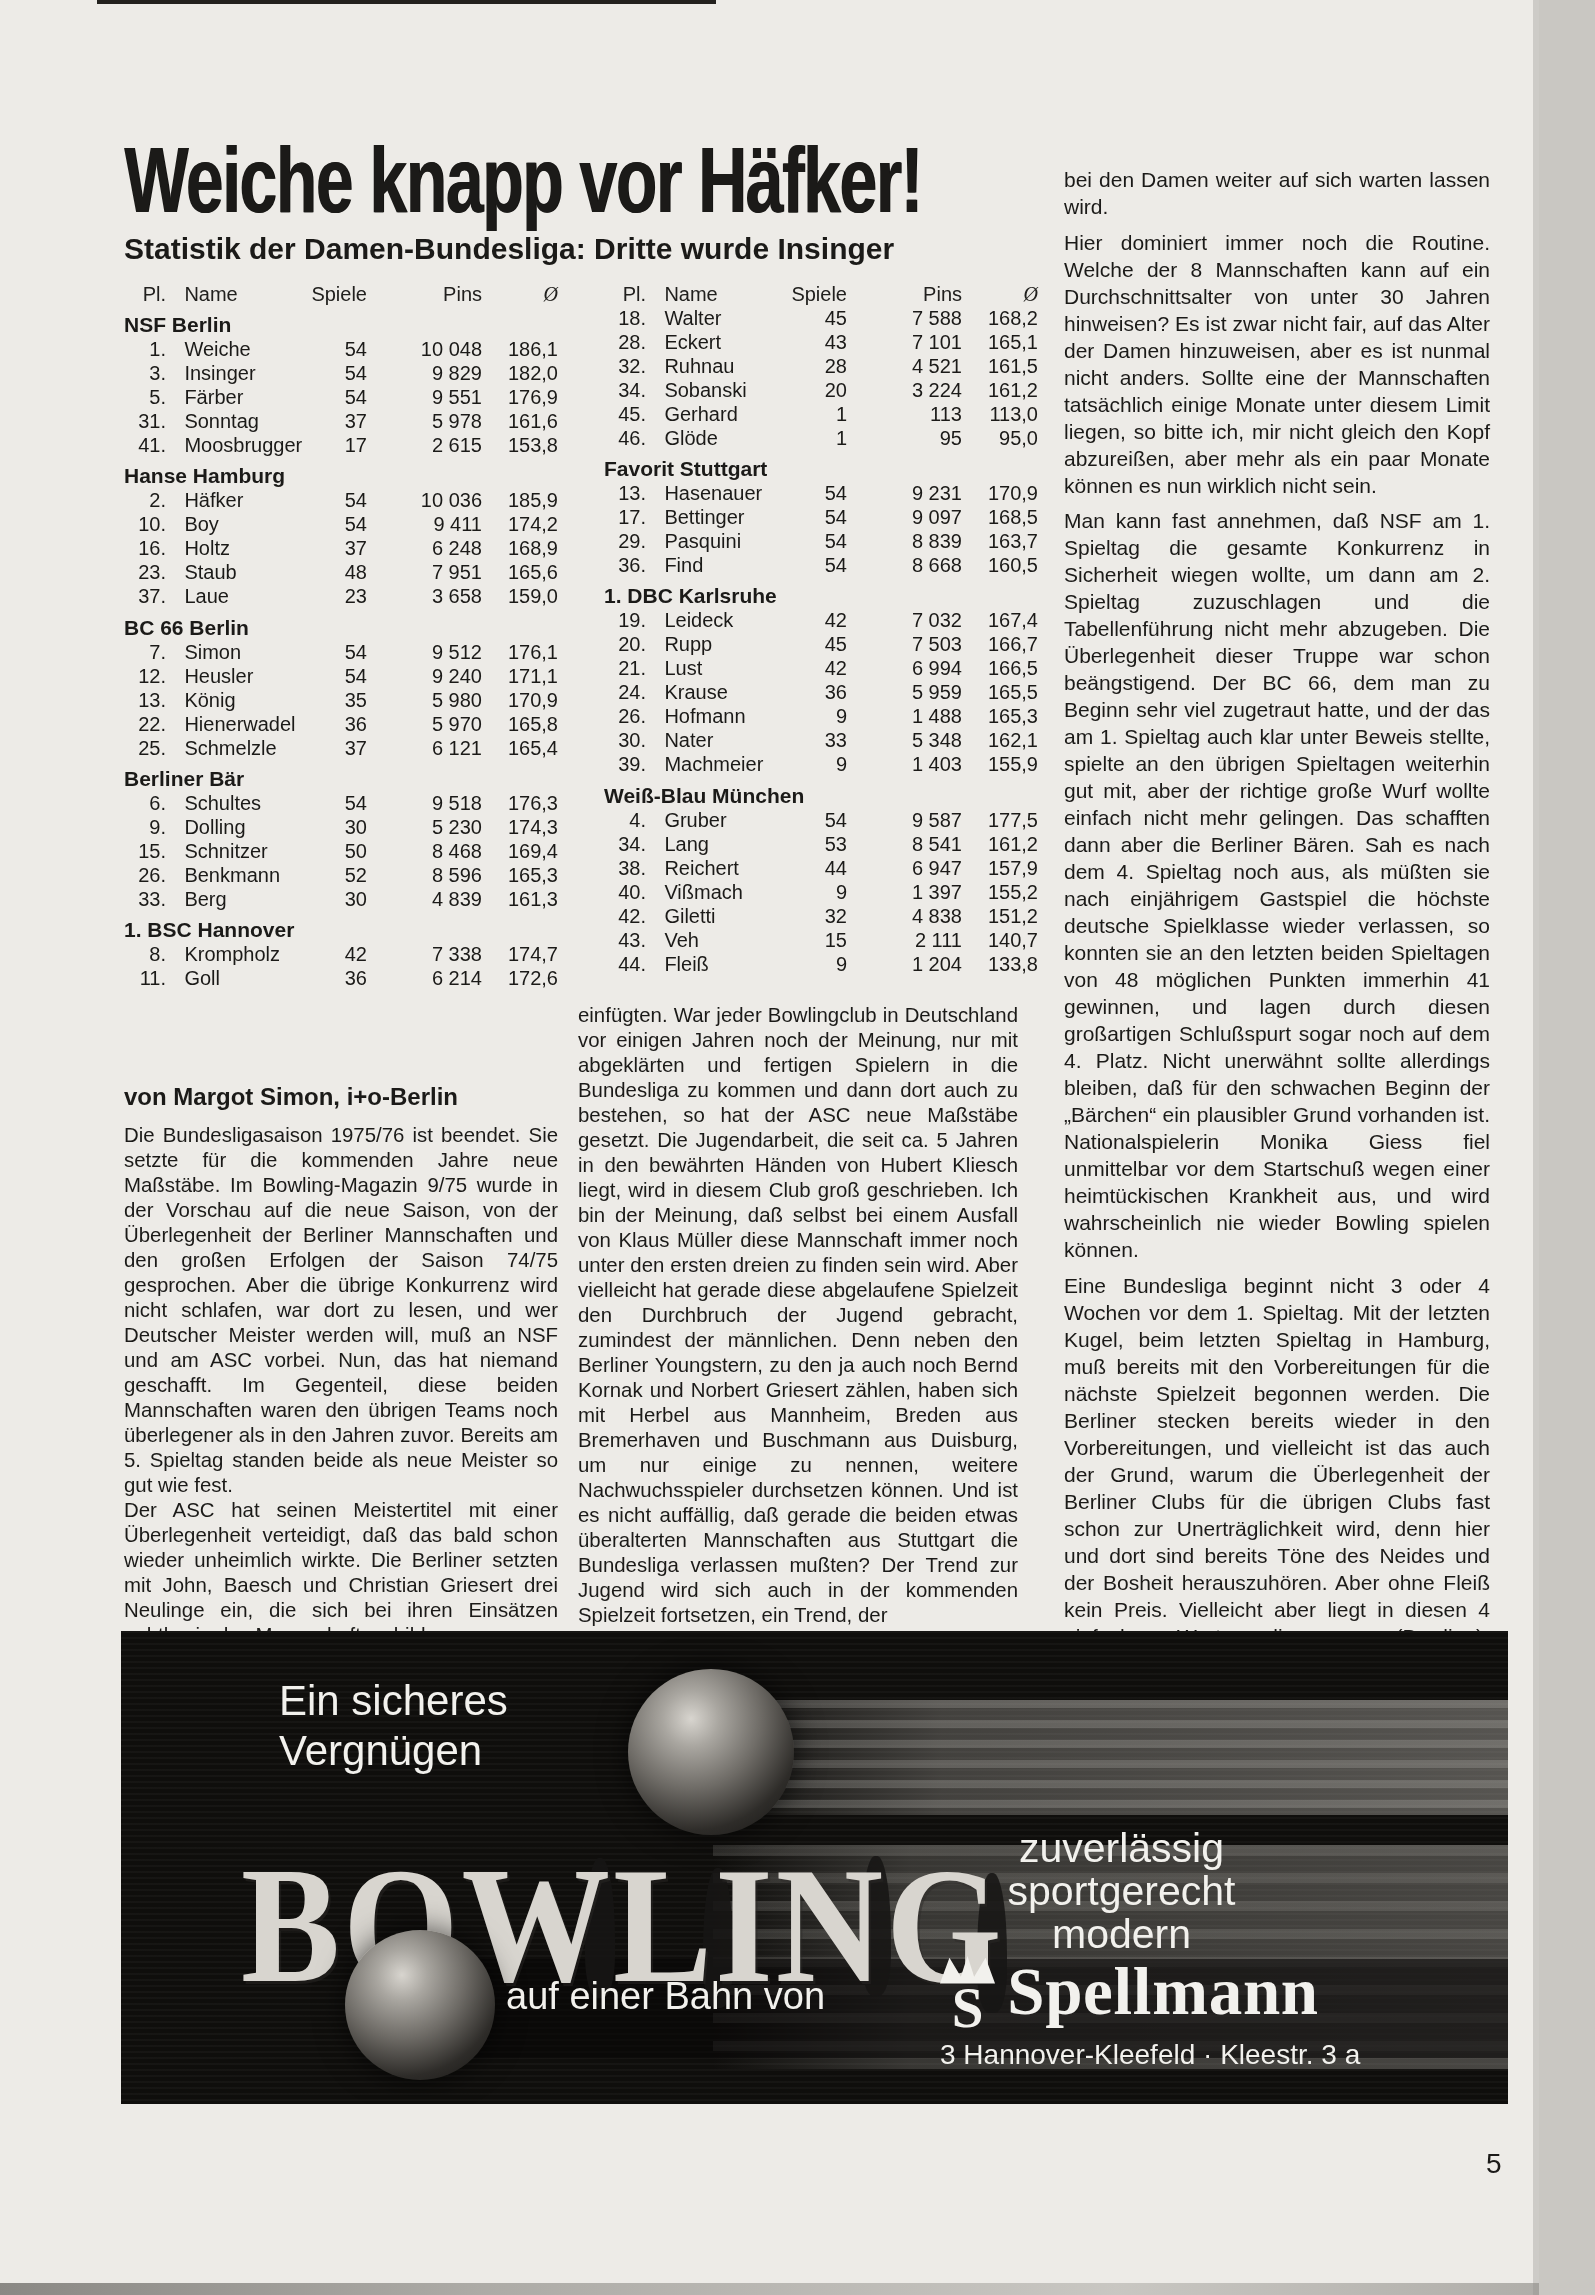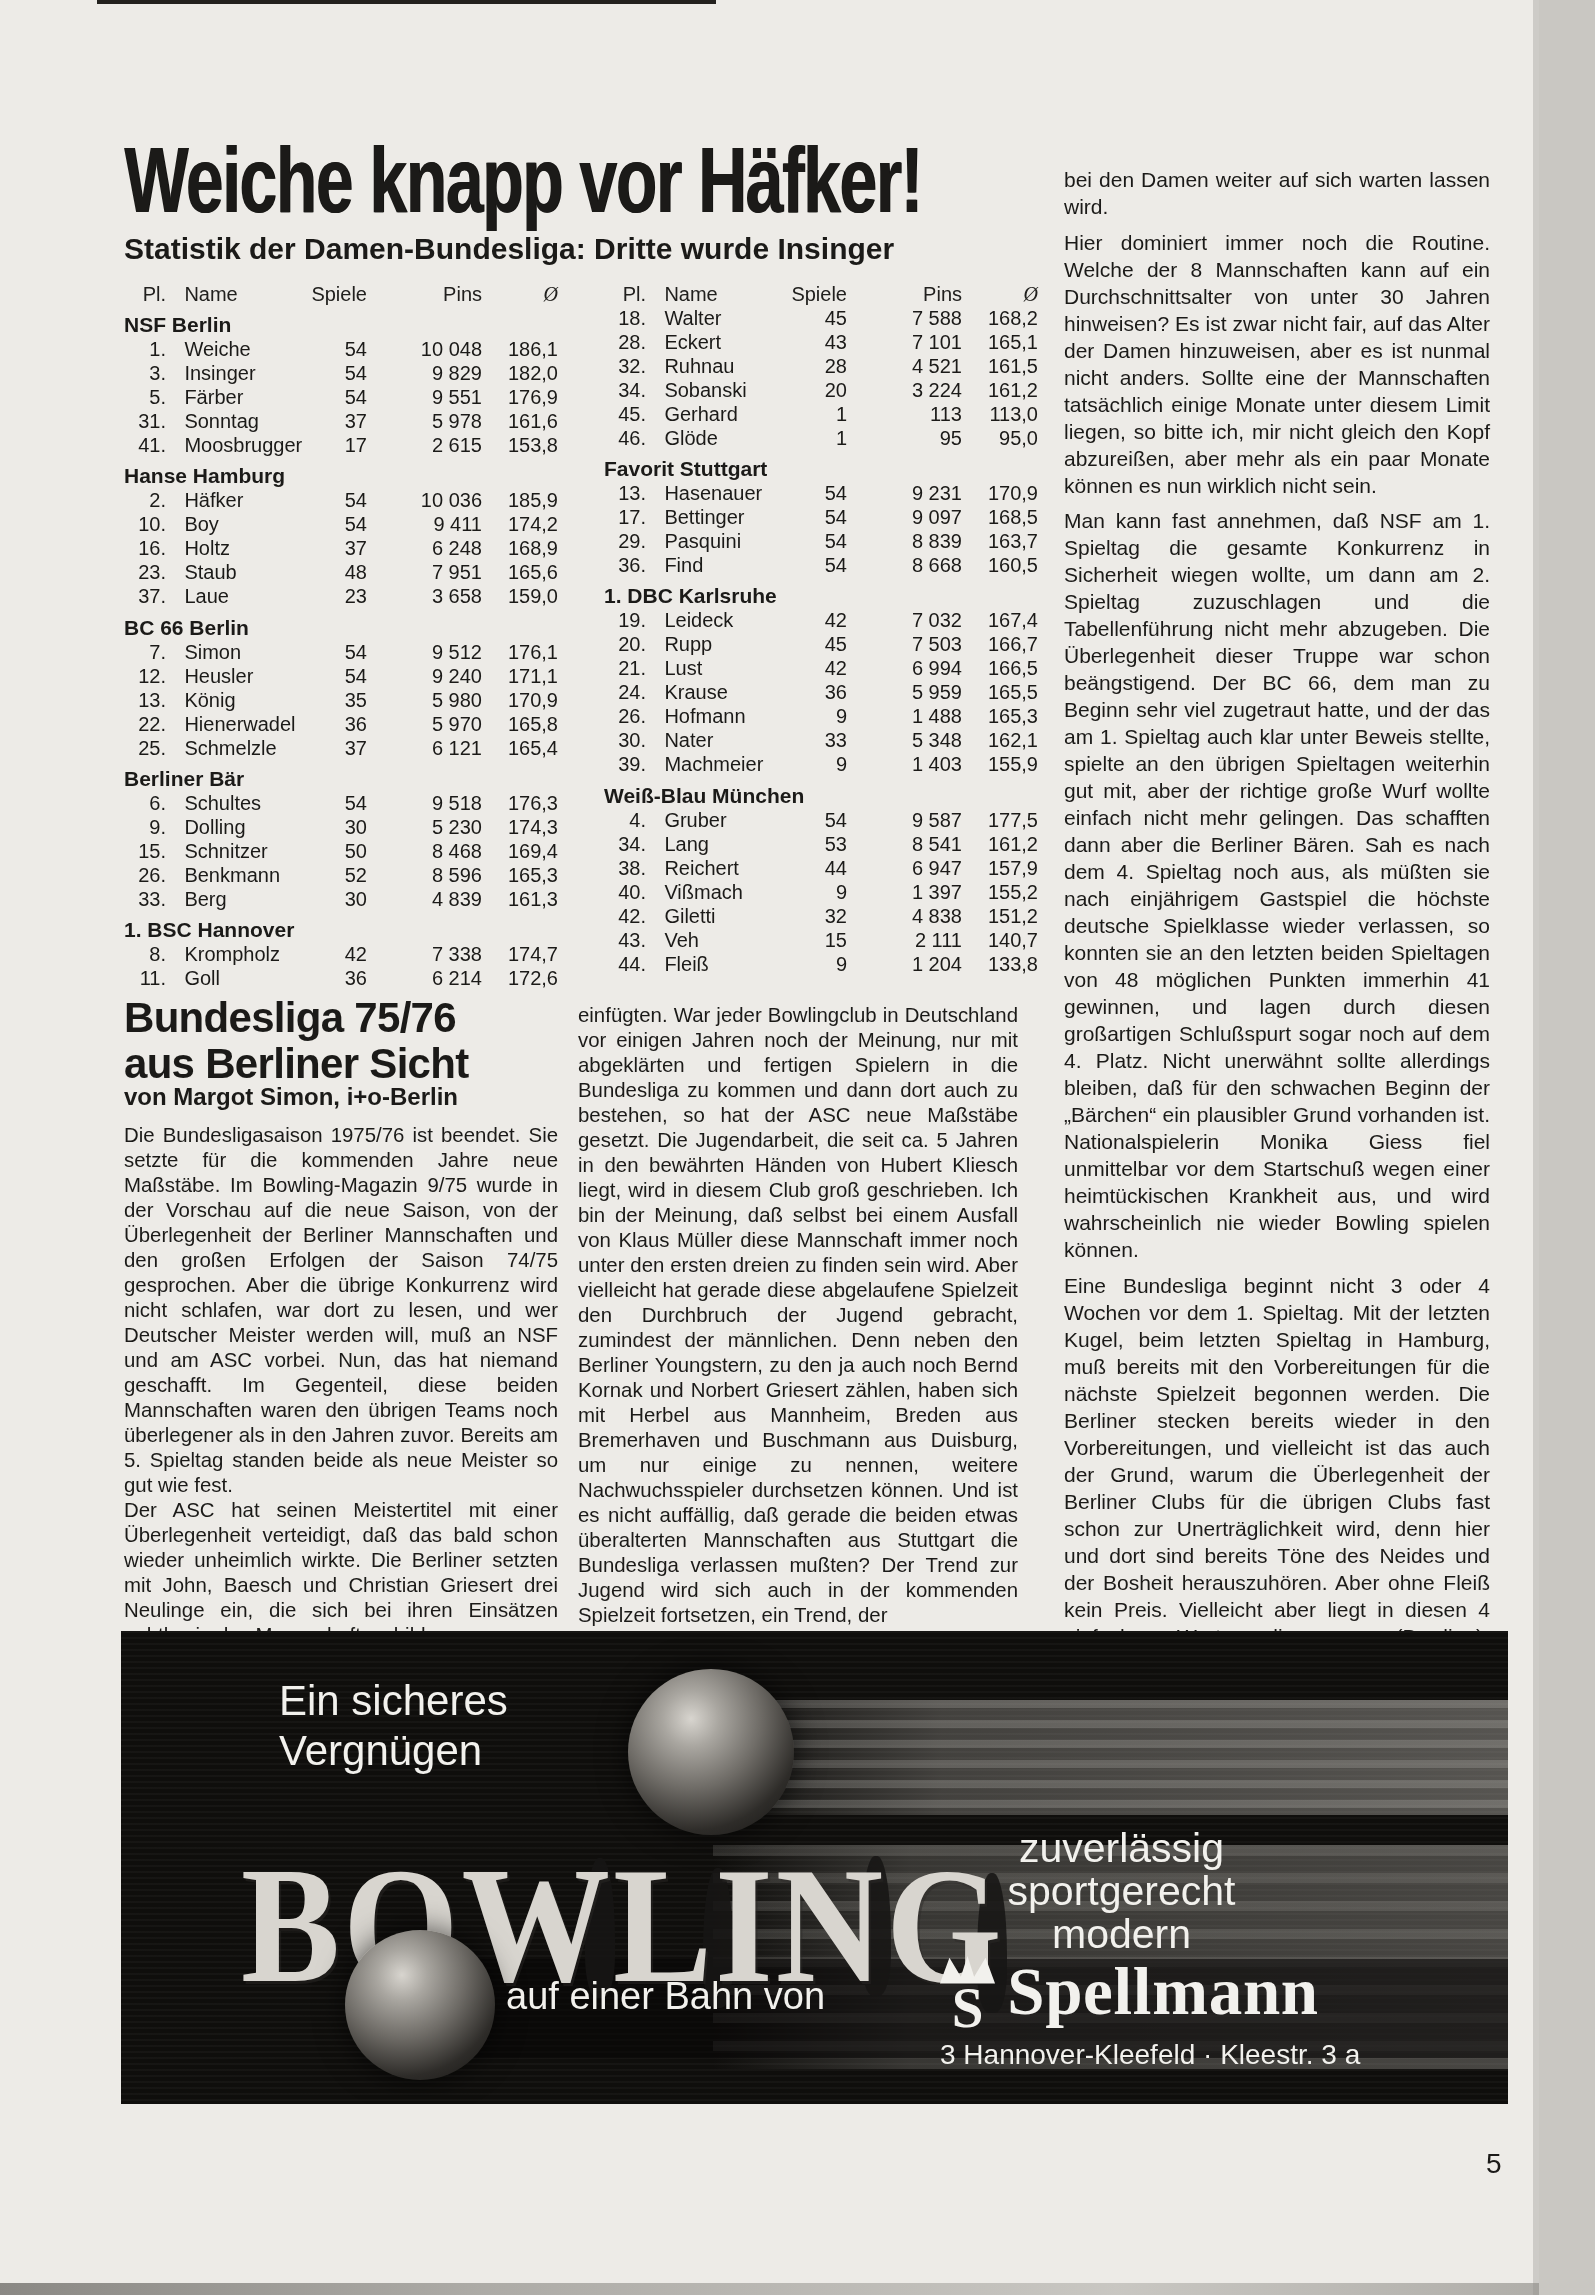--- a/index.html
+++ b/index.html
@@ -438,24 +438,20 @@
       </div>
   </div>
 
   <div class="right-col">
       <p>bei den Damen weiter auf sich warten lassen wird.</p>
       <p>Hier dominiert immer noch die Routine. Welche der 8 Mannschaften kann auf ein Durchschnittsalter von unter 30 Jahren hinweisen? Es ist zwar nicht fair, auf das Alter der Damen hinzuweisen, aber es ist nunmal nicht anders. Sollte eine der Mannschaften tatsächlich einige Monate unter diesem Limit liegen, so bitte ich, mir nicht gleich den Kopf abzureißen, aber mehr als ein paar Monate können es nun wirklich nicht sein.</p>
       <p>Man kann fast annehmen, daß NSF am 1. Spieltag die gesamte Konkurrenz in Sicherheit wiegen wollte, um dann am 2. Spieltag zuzuschlagen und die Tabellenführung nicht mehr abzugeben. Die Überlegenheit dieser Truppe war schon beängstigend. Der BC 66, dem man zu Beginn sehr viel zugetraut hatte, und der das am 1. Spieltag auch klar unter Beweis stellte, spielte an den übrigen Spieltagen weiterhin gut mit, aber der richtige große Wurf wollte einfach nicht mehr gelingen. Das schafften dann aber die Berliner Bären. Sah es nach dem 4. Spieltag noch aus, als müßten sie nach einjährigem Gastspiel die höchste deutsche Spielklasse wieder verlassen, so konnten sie an den letzten beiden Spieltagen von 48 möglichen Punkten immerhin 41 gewinnen, und lagen durch diesen großartigen Schlußspurt sogar noch auf dem 4. Platz. Nicht unerwähnt sollte allerdings bleiben, daß für den schwachen Beginn der „Bärchen“ ein plausibler Grund vorhanden ist. Nationalspielerin Monika Giess fiel unmittelbar vor dem Startschuß wegen einer heimtückischen Krankheit aus, und wird wahrscheinlich nie wieder Bowling spielen können.</p>
       <p>Eine Bundesliga beginnt nicht 3 oder 4 Wochen vor dem 1. Spieltag. Mit der letzten Kugel, beim letzten Spieltag in Hamburg, muß bereits mit den Vorbereitungen für die nächste Spielzeit begonnen werden. Die Berliner stecken bereits wieder in den Vorbereitungen, und vielleicht ist das auch der Grund, warum die Überlegenheit der Berliner Clubs für die übrigen Clubs fast schon zur Unerträglichkeit wird, denn hier und dort sind bereits Töne des Neides und der Bosheit herauszuhören. Aber ohne Fleiß kein Preis. Vielleicht aber liegt in diesen 4 einfachen Worten die ganze (Bowling)-Weisheit. Die komplette Ergebnisliste der Damen gibt weiteren interessanten Aufschluß über die Spielstärke der Berliner Spielerinnen. 14 Spielerinnen haben einen Durchschnitt über 170 Pins erreicht. 8 dieser Spielerinnen kommen aus Berlin. An der Spitze aber die 5 Damen, die Deutschland bei der WM in London (S. Hüser spielt in der Regionalliga) so erfolgreich vertreten haben.</p>
     </div>
 
-  <div class="article-title">
-    <div>Bundesliga 75/76</div>
-    <div>aus Berliner Sicht</div>
-  </div>
   <div class="byline">von Margot Simon, i+o-Berlin</div>
   <div class="art-col art-col1">
       <p>Die Bundesligasaison 1975/76 ist beendet. Sie setzte für die kommenden Jahre neue Maßstäbe. Im Bowling-Magazin 9/75 wurde in der Vorschau auf die neue Saison, von der Überlegenheit der Berliner Mannschaften und den großen Erfolgen der Saison 74/75 gesprochen. Aber die übrige Konkurrenz wird nicht schlafen, war dort zu lesen, und wer Deutscher Meister werden will, muß an NSF und am ASC vorbei. Nun, das hat niemand geschafft. Im Gegenteil, diese beiden Mannschaften waren den übrigen Teams noch überlegener als in den Jahren zuvor. Bereits am 5. Spieltag standen beide als neue Meister so gut wie fest.</p>
       <p>Der ASC hat seinen Meistertitel mit einer Überlegenheit verteidigt, daß das bald schon wieder unheimlich wirkte. Die Berliner setzten mit John, Baesch und Christian Griesert drei Neulinge ein, die sich bei ihren Einsätzen nahtlos in das Mannschaftsgebilde</p>
     </div>
   <div class="art-col art-col2">
       <p>einfügten. War jeder Bowlingclub in Deutschland vor einigen Jahren noch der Meinung, nur mit abgeklärten und fertigen Spielern in die Bundesliga zu kommen und dann dort auch zu bestehen, so hat der ASC neue Maßstäbe gesetzt. Die Jugendarbeit, die seit ca. 5 Jahren in den bewährten Händen von Hubert Kliesch liegt, wird in diesem Club groß geschrieben. Ich bin der Meinung, daß selbst bei einem Ausfall von Klaus Müller diese Mannschaft immer noch unter den ersten dreien zu finden sein wird. Aber vielleicht hat gerade diese abgelaufene Spielzeit den Durchbruch der Jugend gebracht, zumindest der männlichen. Denn neben den Berliner Youngstern, zu den ja auch noch Bernd Kornak und Norbert Griesert zählen, haben sich mit Herbel aus Mannheim, Breden aus Bremerhaven und Buschmann aus Duisburg, um nur einige zu nennen, weitere Nachwuchsspieler durchsetzen können. Und ist es nicht auffällig, daß gerade die beiden etwas überalterten Mannschaften aus Stuttgart die Bundesliga verlassen mußten? Der Trend zur Jugend wird sich auch in der kommenden Spielzeit fortsetzen, ein Trend, der</p>
     </div>
 
   <div class="ad">

